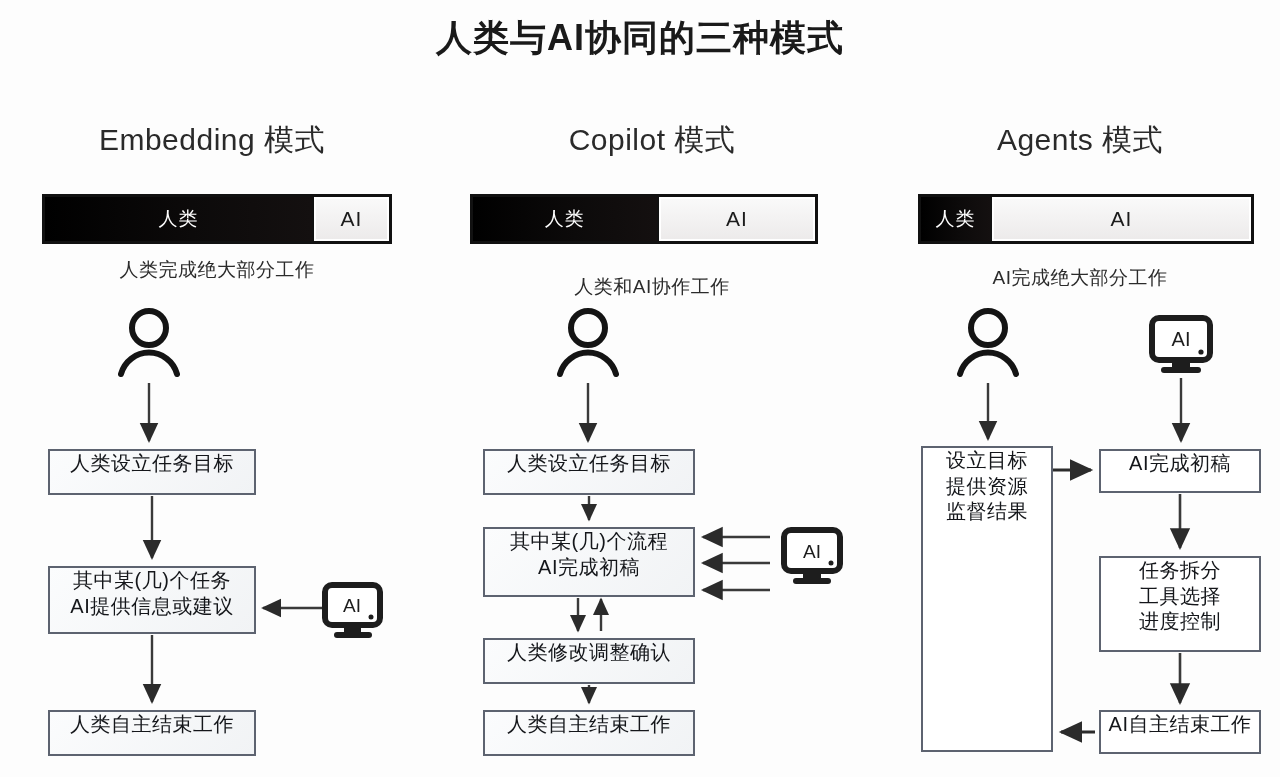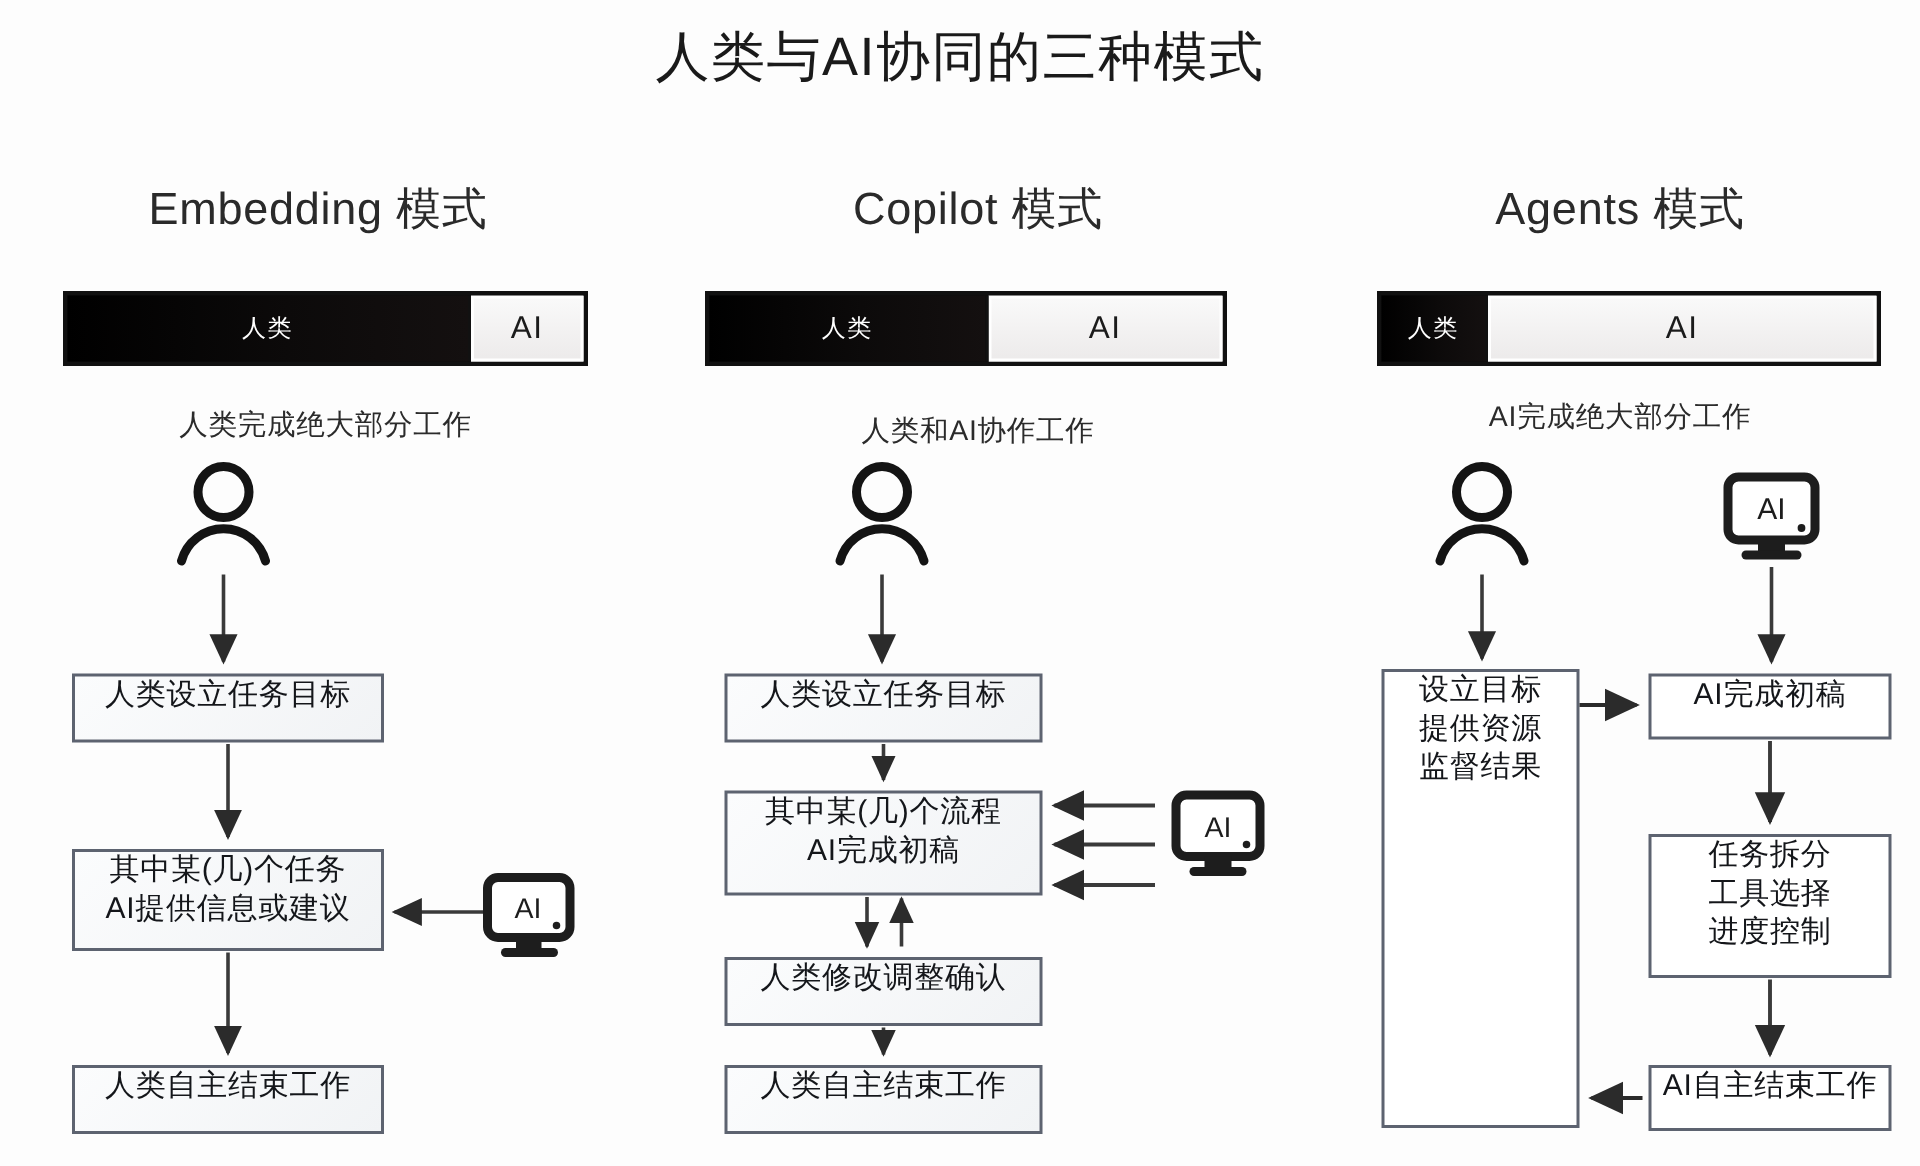--- a/index.html
+++ b/index.html
@@ -10,21 +10,21 @@
     color:#1c1c1c;
     overflow:hidden;
     position:relative;
   }
   .canvas{position:relative;width:1280px;height:777px;}
 
   
   .title{
     position:absolute;top:14px;left:0;width:1280px;
     text-align:center;
-    font-size:36px;font-weight:400;letter-spacing:1px;
+    font-size:36px;font-weight:700;letter-spacing:1px;
     color:#1a1a1a;
   }
 
   
   .col{position:absolute;top:118px;width:400px;}
   .col-1{left:12px;}
   .col-2{left:452px;}
   .col-3{left:880px;}
 
   .col-title{
@@ -36,38 +36,38 @@
   .bar{
     position:absolute;height:50px;
     border:3px solid #111;
     box-sizing:border-box;
     display:flex;
     background:#0a0a0a;
   }
   .bar-human{
     background:linear-gradient(90deg,#000 0%,#0c0a0a 55%,#141010 100%);
     color:#fff;display:flex;align-items:center;justify-content:center;
-    font-size:16px;letter-spacing:1px;
+    font-size:19px;letter-spacing:1px;
   }
   .bar-ai{
     background:linear-gradient(180deg,#fafafa 0%,#eceaea 100%);
     color:#1b1b1b;display:flex;align-items:center;justify-content:center;
     font-size:21px;letter-spacing:1px;
     border-left:2px solid #111;
     box-shadow:inset 0 0 0 2px #fff;
   }
   .bar-1{left:42px;top:194px;width:350px;}
   .bar-2{left:470px;top:194px;width:348px;}
   .bar-3{left:918px;top:194px;width:336px;}
 
   .caption{
     position:absolute;text-align:center;font-size:19px;color:#2b2b2b;
     letter-spacing:.5px;
   }
-  .cap-1{left:12px;top:270px;width:410px;}
+  .cap-1{left:12px;top:257px;width:410px;}
   .cap-2{left:452px;top:274px;width:400px;}
   .cap-3{left:880px;top:265px;width:400px;}
 
   
   .fbox{
     position:absolute;box-sizing:border-box;
     border:2px solid #5d6370;
     background:linear-gradient(135deg,#fbfcfd 0%,#f1f3f5 100%);
     display:flex;flex-direction:column;
     align-items:center;

